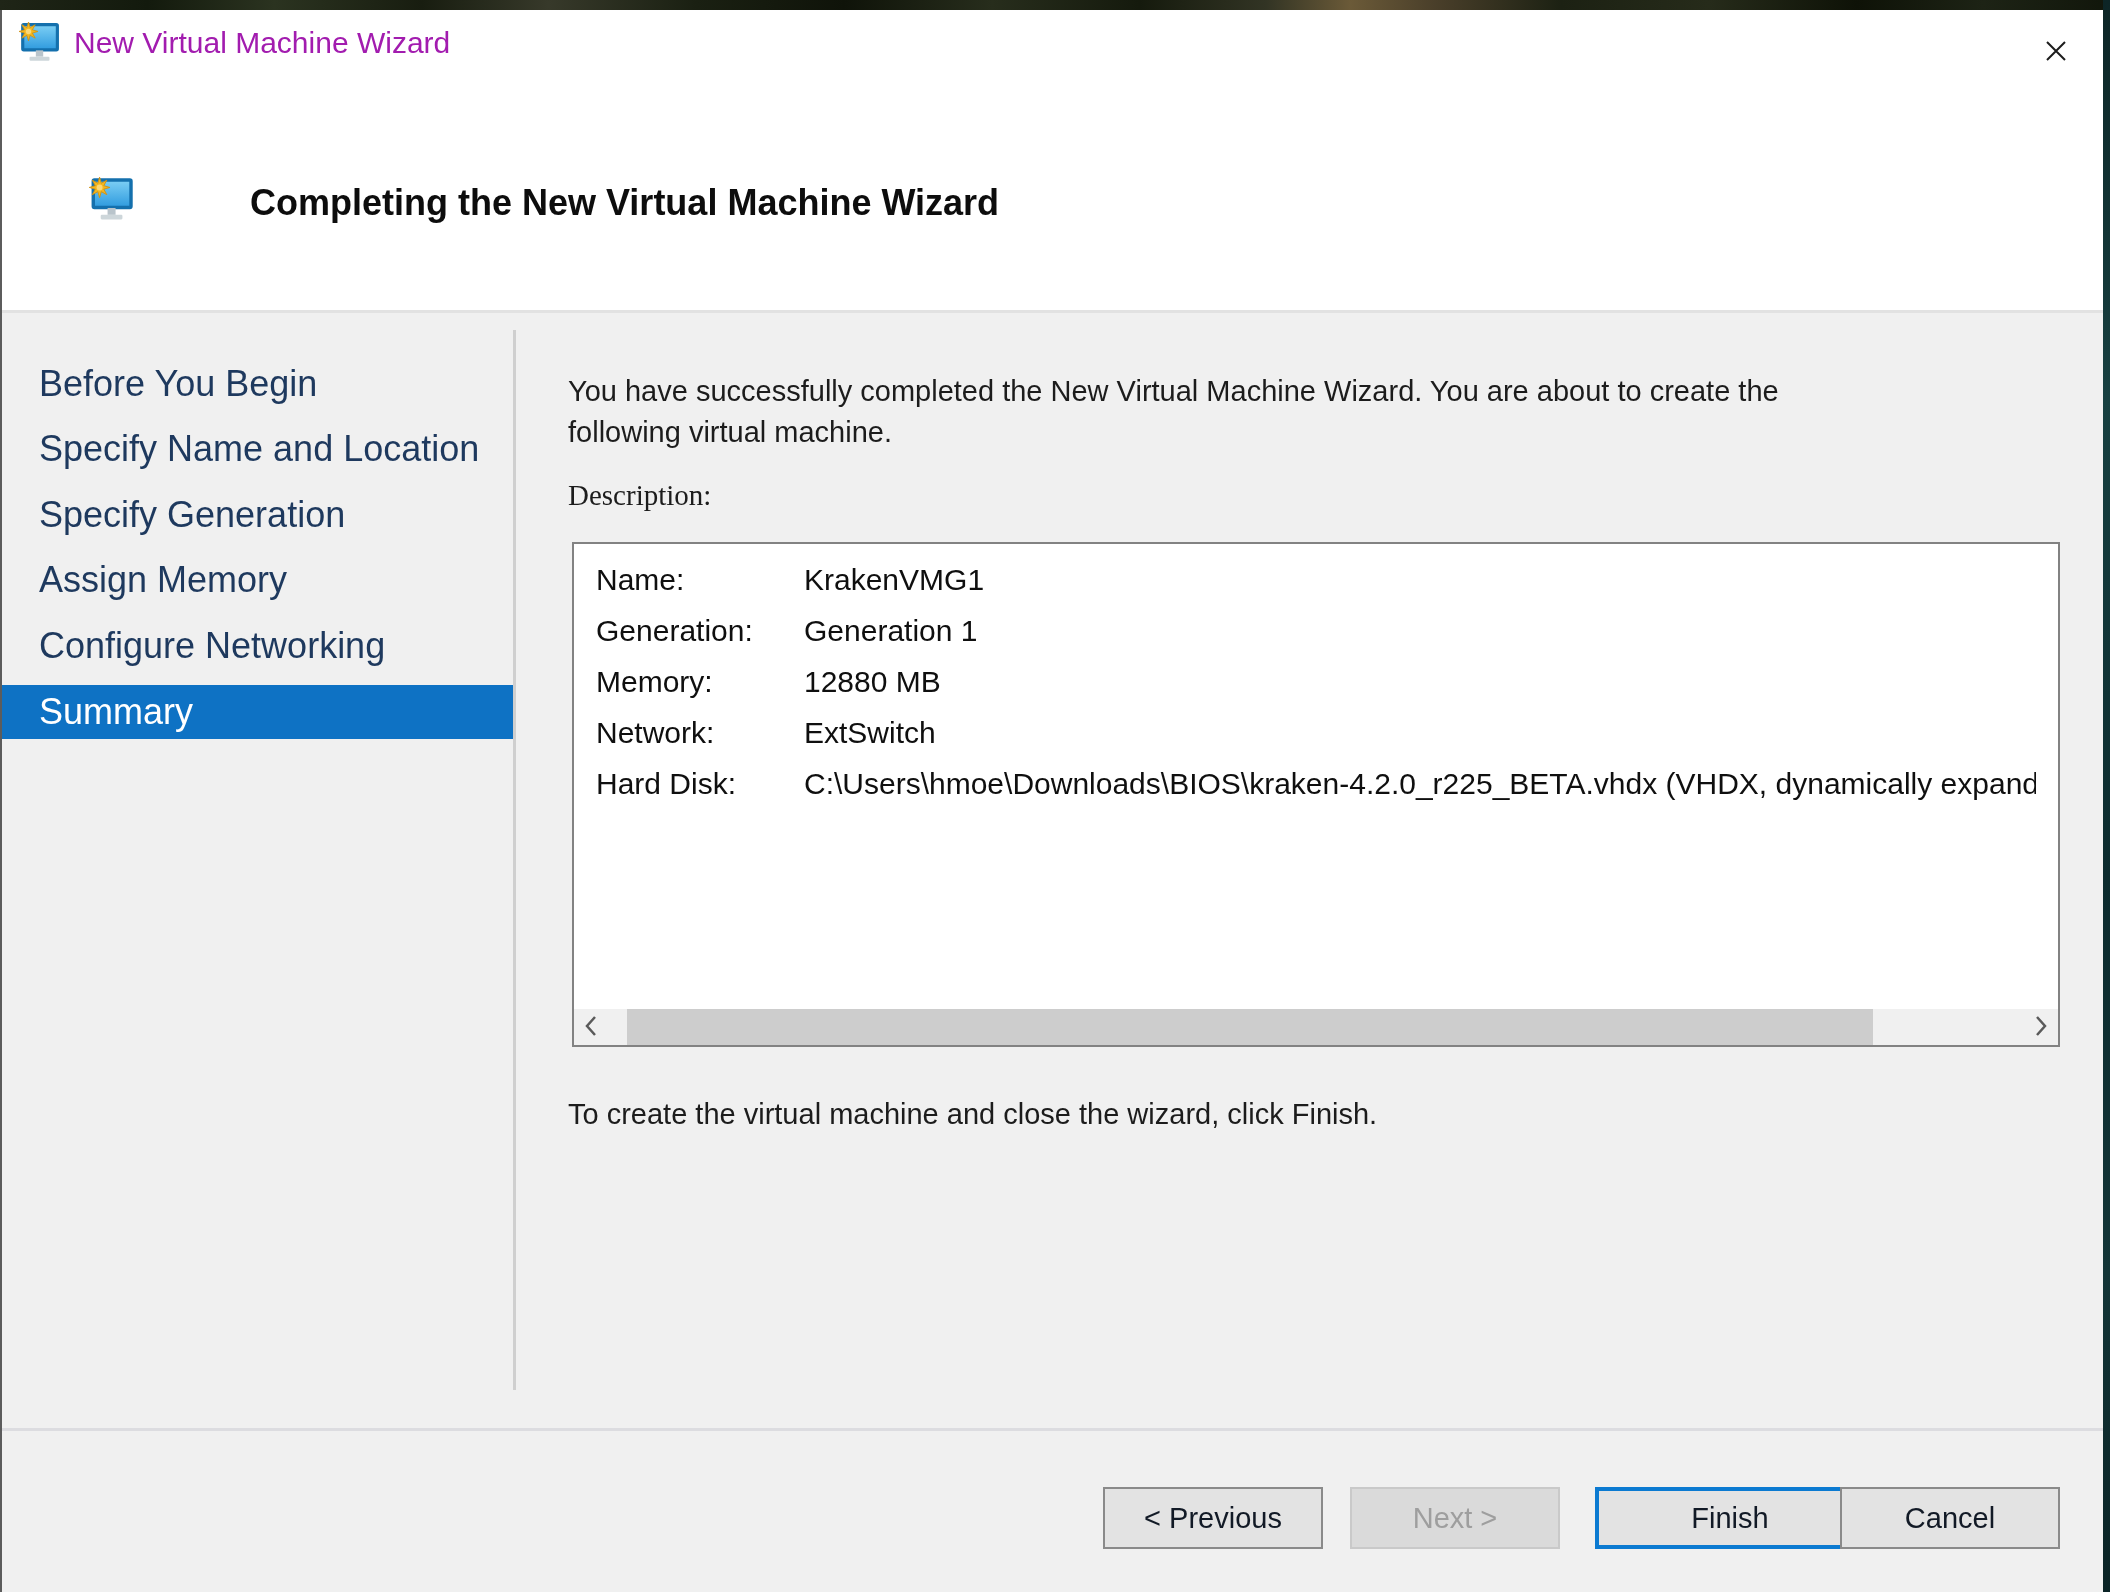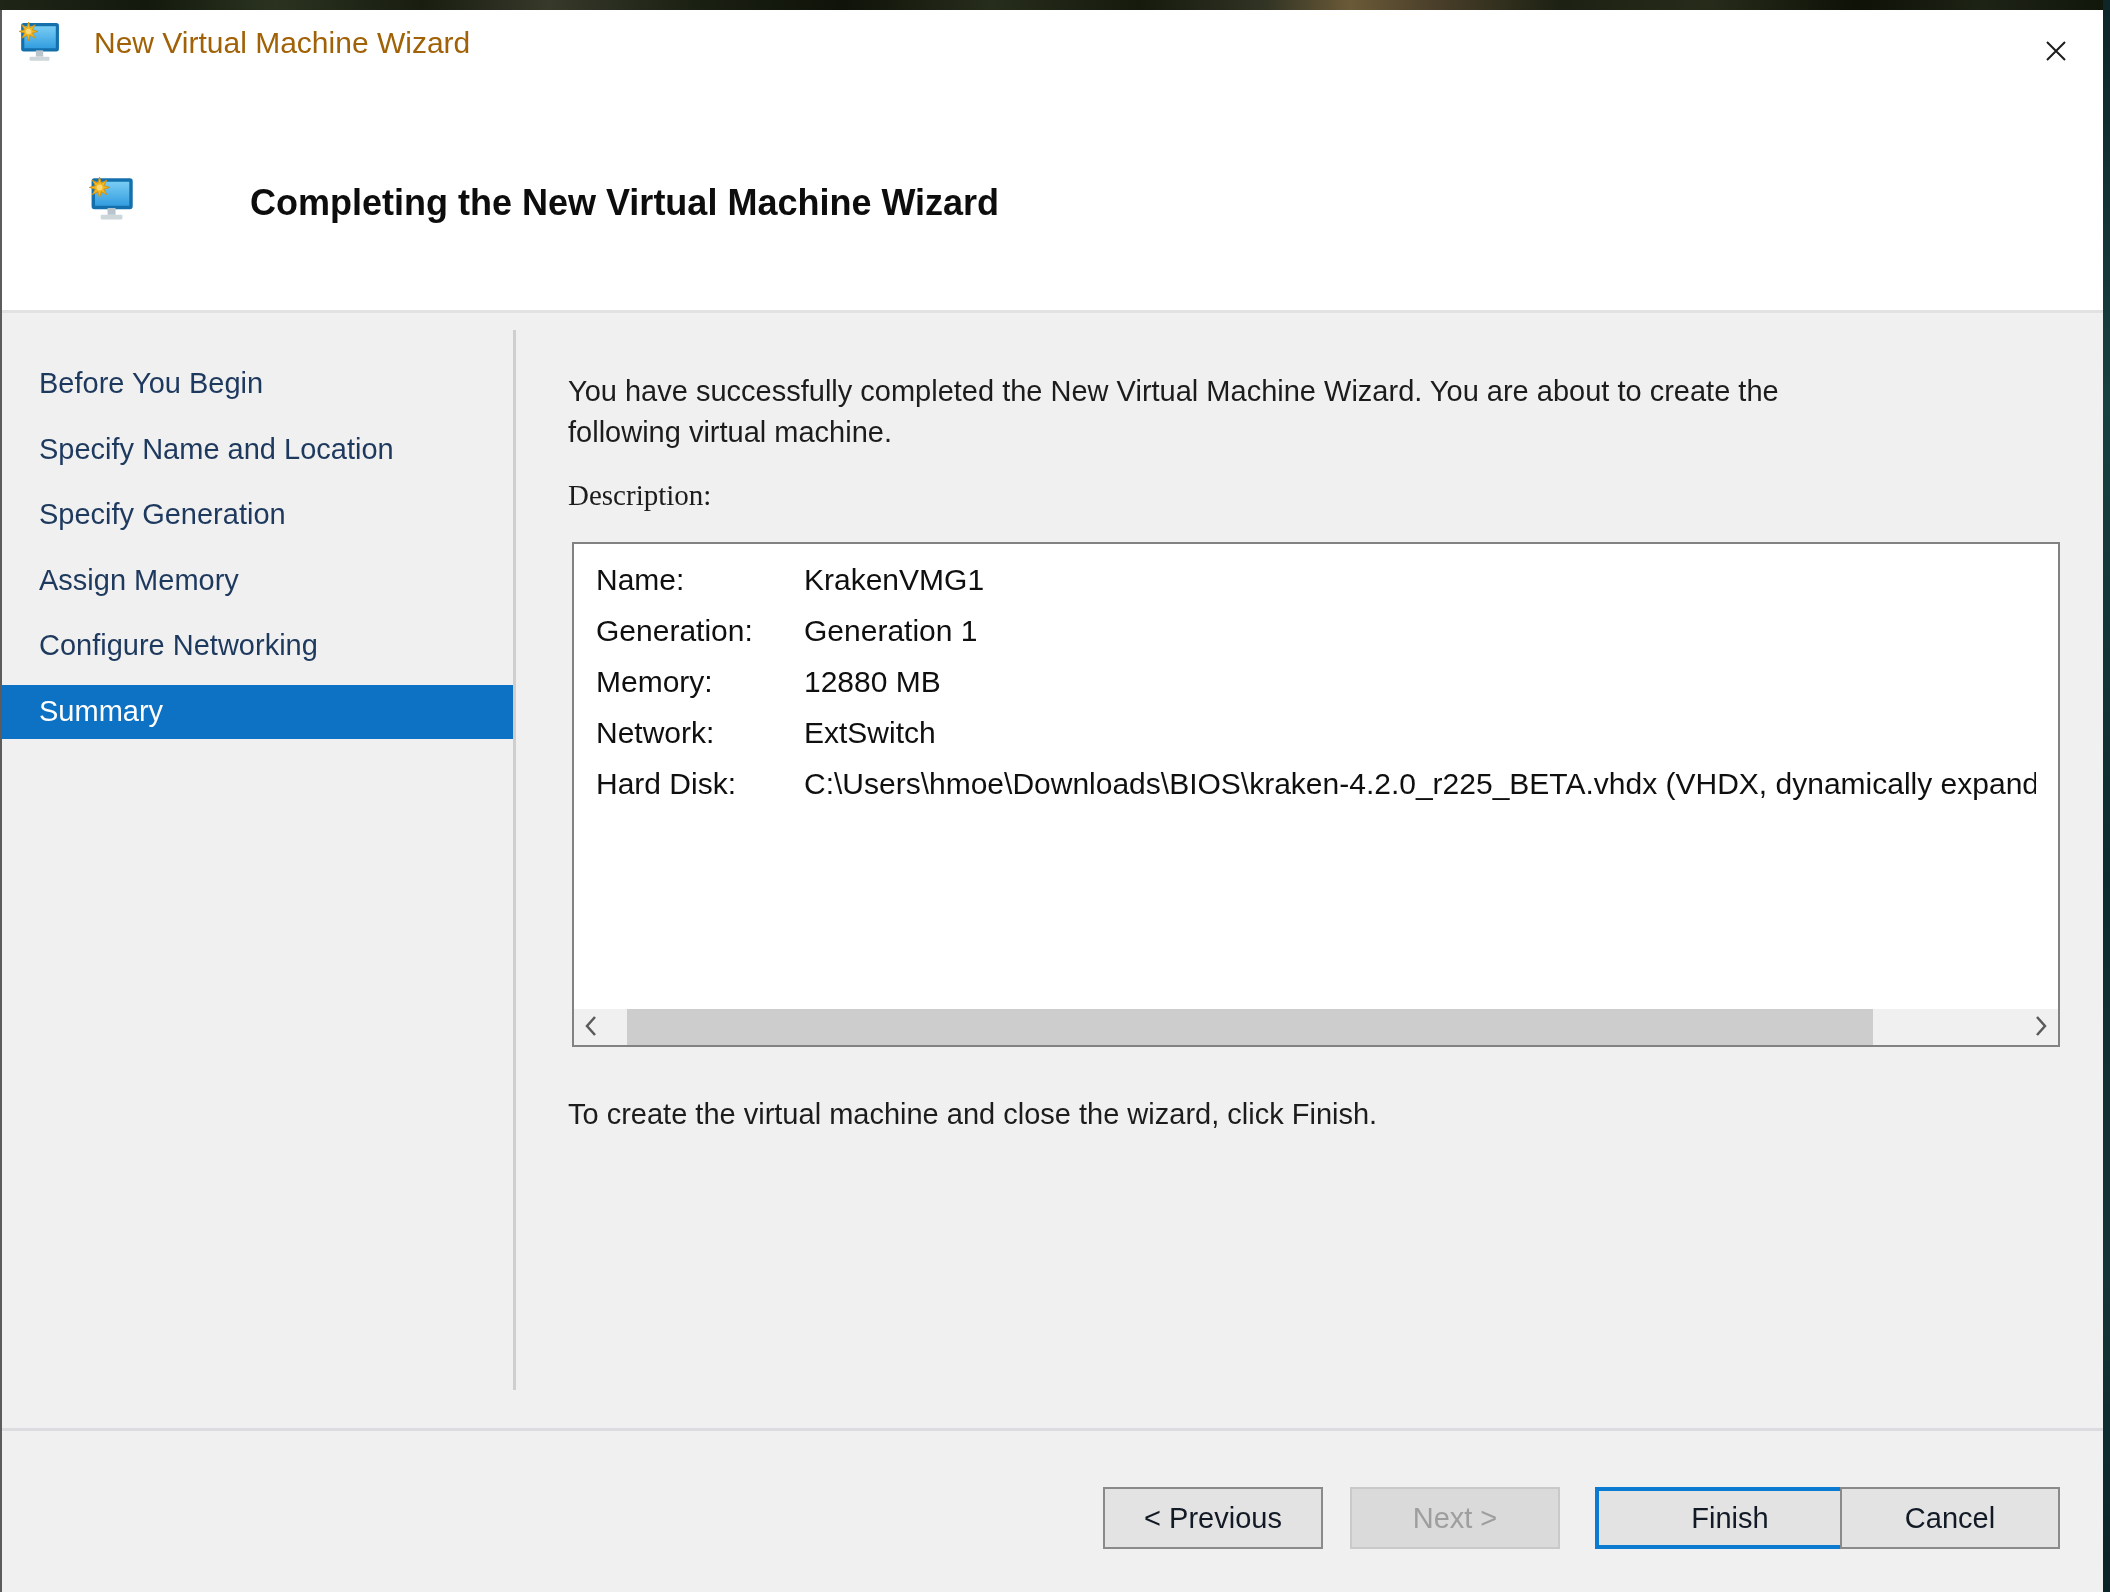--- a/index.html
+++ b/index.html
@@ -18,39 +18,39 @@
   .strip-right {
     position:absolute; top:0; right:0; width:7px; height:1592px;
     background:linear-gradient(180deg,#0d2526 0%,#174041 25%,#0c2b2e 55%,#133537 80%,#0a2325 100%);
   }
   .strip-left {
     position:absolute; top:10px; left:0; width:2px; height:1582px; background:#5c5c5c;
   }
   
   .titlebar { position:absolute; top:10px; left:2px; width:2101px; height:70px; background:#fff; }
   .app-icon { position:absolute; left:16px; top:10px; }
-  .window-title { position:absolute; left:92px; top:16px; font-size:30px; color:#a16207; white-space:nowrap; }
+  .window-title { position:absolute; left:72px; top:16px; font-size:30px; color:#a21caf; white-space:nowrap; }
   .close-btn {
     position:absolute; left:2032px; top:22px; width:44px; height:40px;
     display:flex; align-items:center; justify-content:center; background:transparent; border:none; padding:0; cursor:pointer;
   }
   
   .header-band {
     position:absolute; top:80px; left:2px; width:2101px; height:233px;
     background:#fff; border-bottom:3px solid #e2e2e2;
   }
   .header-icon { position:absolute; left:84px; top:96px; }
   .header-title { position:absolute; left:248px; top:102px; font-size:36px; font-weight:bold; color:#0d0d0d; white-space:nowrap; }
   
   .content { position:absolute; top:313px; left:2px; width:2101px; height:1115px; background:#f0f0f0; }
   .sidebar-divider { position:absolute; left:511px; top:17px; width:3px; height:1060px; background:#cfcfcf; }
   .sidebar-list { list-style:none; margin:0; padding:38px 0 0 0; width:513px; }
   .sidebar-list li {
     width:513px; height:65.5px; display:flex; align-items:center;
-    padding-left:37px; font-size:29px; color:#1e395e; cursor:pointer; white-space:nowrap;
+    padding-left:37px; font-size:36px; color:#1e395e; cursor:pointer; white-space:nowrap;
   }
   .sidebar-list li.active { background:var(--accent); color:#ffffff; height:54px; margin:6px 0 5.5px 0; }
   .intro { position:absolute; left:566px; top:58px; width:1460px; font-size:29px; line-height:41px; color:#1c1c1c; }
   .intro span { display:block; }
   .desc-label { position:absolute; left:566px; top:166px; font-size:29px; color:#1c1c1c;font-family:Liberation Serif, serif; }
   .desc-box {
     position:absolute; left:570px; top:229px; width:1488px; height:505px;
     background:#ffffff; border:2px solid #828282; overflow:hidden;
   }
   .desc-rows { padding:10px 0 0 22px; width:1462px; overflow:hidden; }

